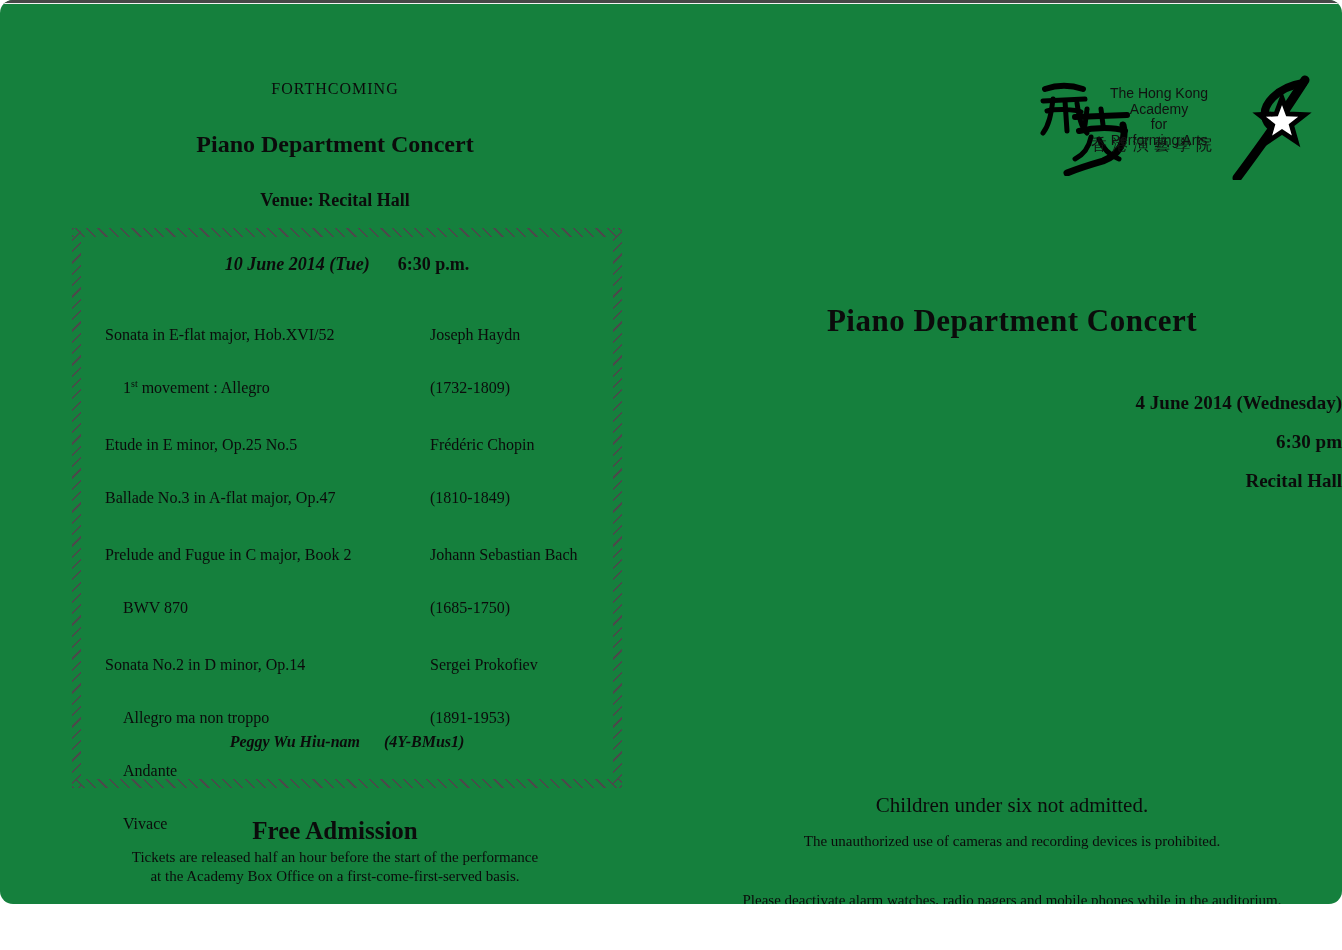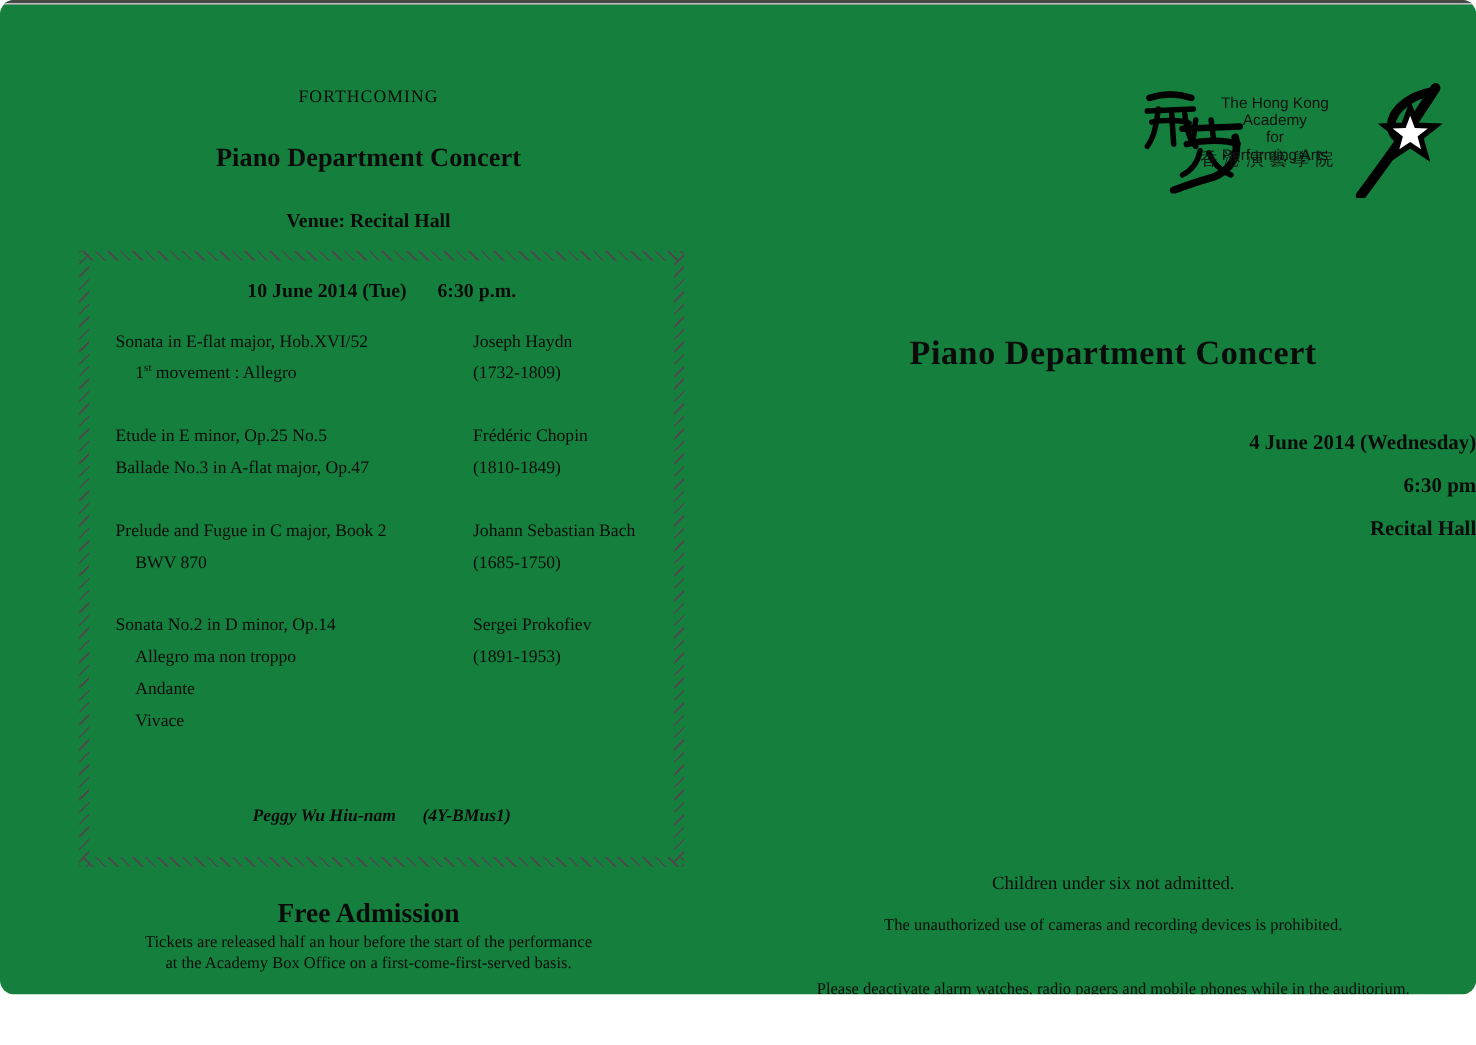--- a/index.html
+++ b/index.html
@@ -46,26 +46,26 @@
     top: 0; bottom: 0; width: 9px;
     background-image: repeating-linear-gradient(135deg, #4a4a4a 0 1.6px, rgba(0,0,0,0) 1.6px 8px);
   }
   .hatch-top { top: 0; } .hatch-bottom { bottom: 0; }
   .hatch-left { left: 0; } .hatch-right { right: 0; }
 
   .box-datetime {
     position: absolute; top: 26px; left: 0; width: 100%; text-align: center;
     font-size: 18px; font-weight: bold;
   }
-  .box-datetime .dt-date { margin-right: 28px; }
+  .box-datetime .dt-date { margin-right: 28px; font-style: italic; }
 
   .program-rows { position: absolute; left: 33px; right: 16px; top: 68px; }
   .program-row {
     display: grid; grid-template-columns: 325px 1fr;
-    font-size: 16px; line-height: 29px;
+    font-size: 16px; line-height: 29px; margin-top: 24px;
   }
   .program-row.group-gap { margin-top: 28px; }
   .program-row.indent .work-cell { padding-left: 18px; }
   .work-cell sup { font-size: 10px; line-height: 0; }
 
   .box-performer {
     position: absolute; top: 505px; left: 0; width: 100%; text-align: center;
     font-size: 16px; font-weight: bold; font-style: italic;
   }
   .box-performer .perf-name { margin-right: 24px; }
@@ -82,21 +82,21 @@
   .page-right { position: absolute; left: 682px; top: 0; width: 660px; height: 950px; }
   .pr-title {
     position: absolute; top: 303px; width: 100%; text-align: center;
     font-size: 31px; font-weight: bold; letter-spacing: 0.5px;
   }
   .pr-line { position: absolute; width: 100%; text-align: right; font-weight: bold; font-size: 19px; }
   .pr-date { top: 392px; }
   .pr-time { top: 431px; }
   .pr-venue { top: 470px; }
   .pr-notice { position: absolute; width: 100%; text-align: center; }
-  .pr-notice-children { top: 793px; font-size: 17px; }
+  .pr-notice-children { top: 793px; font-size: 21px; }
   .pr-notice-cameras { top: 833px; font-size: 15px; }
   .pr-notice-phones  { top: 852px; font-size: 15px; margin-top: 40px; }
 
   
   .logo {
     position: absolute; top: 75px; right: 30px; width: 277px; height: 108px;
   }
   .logo-calligraphy { position: absolute; left: 0; top: 6px; width: 100px; height: 95px; }
   .logo-text {
     position: absolute; left: 58px; top: 11px; width: 132px; text-align: center;

